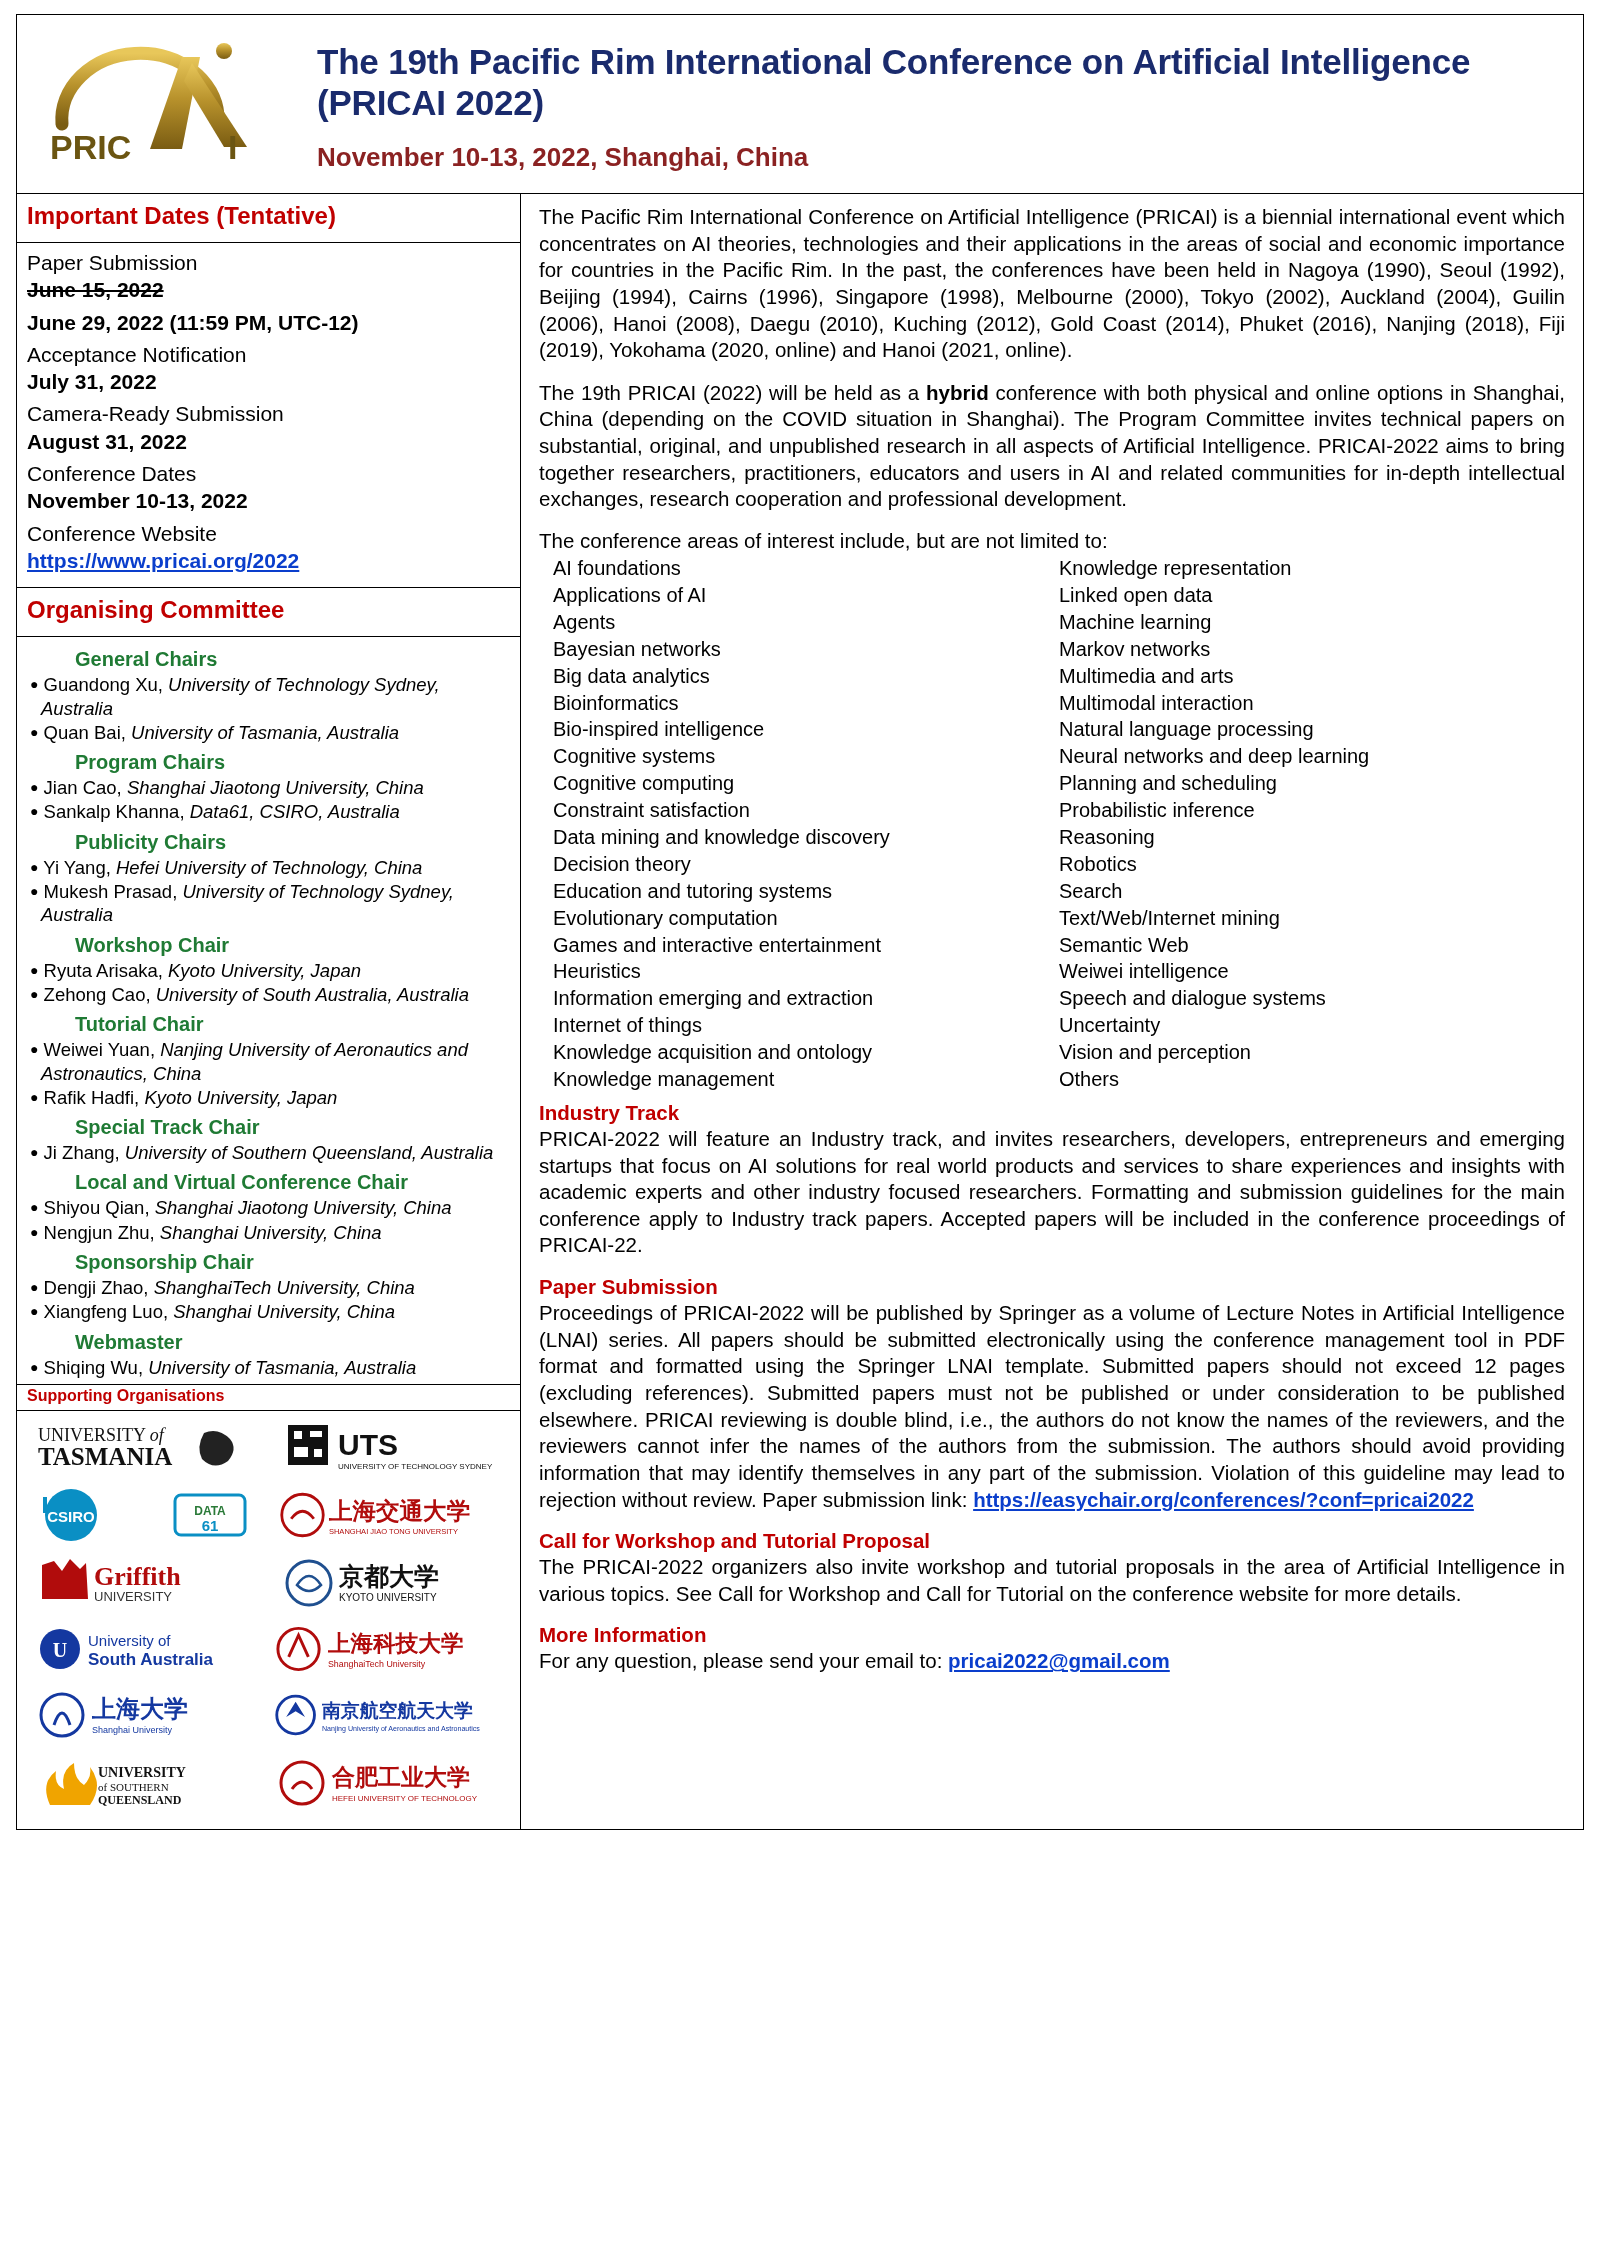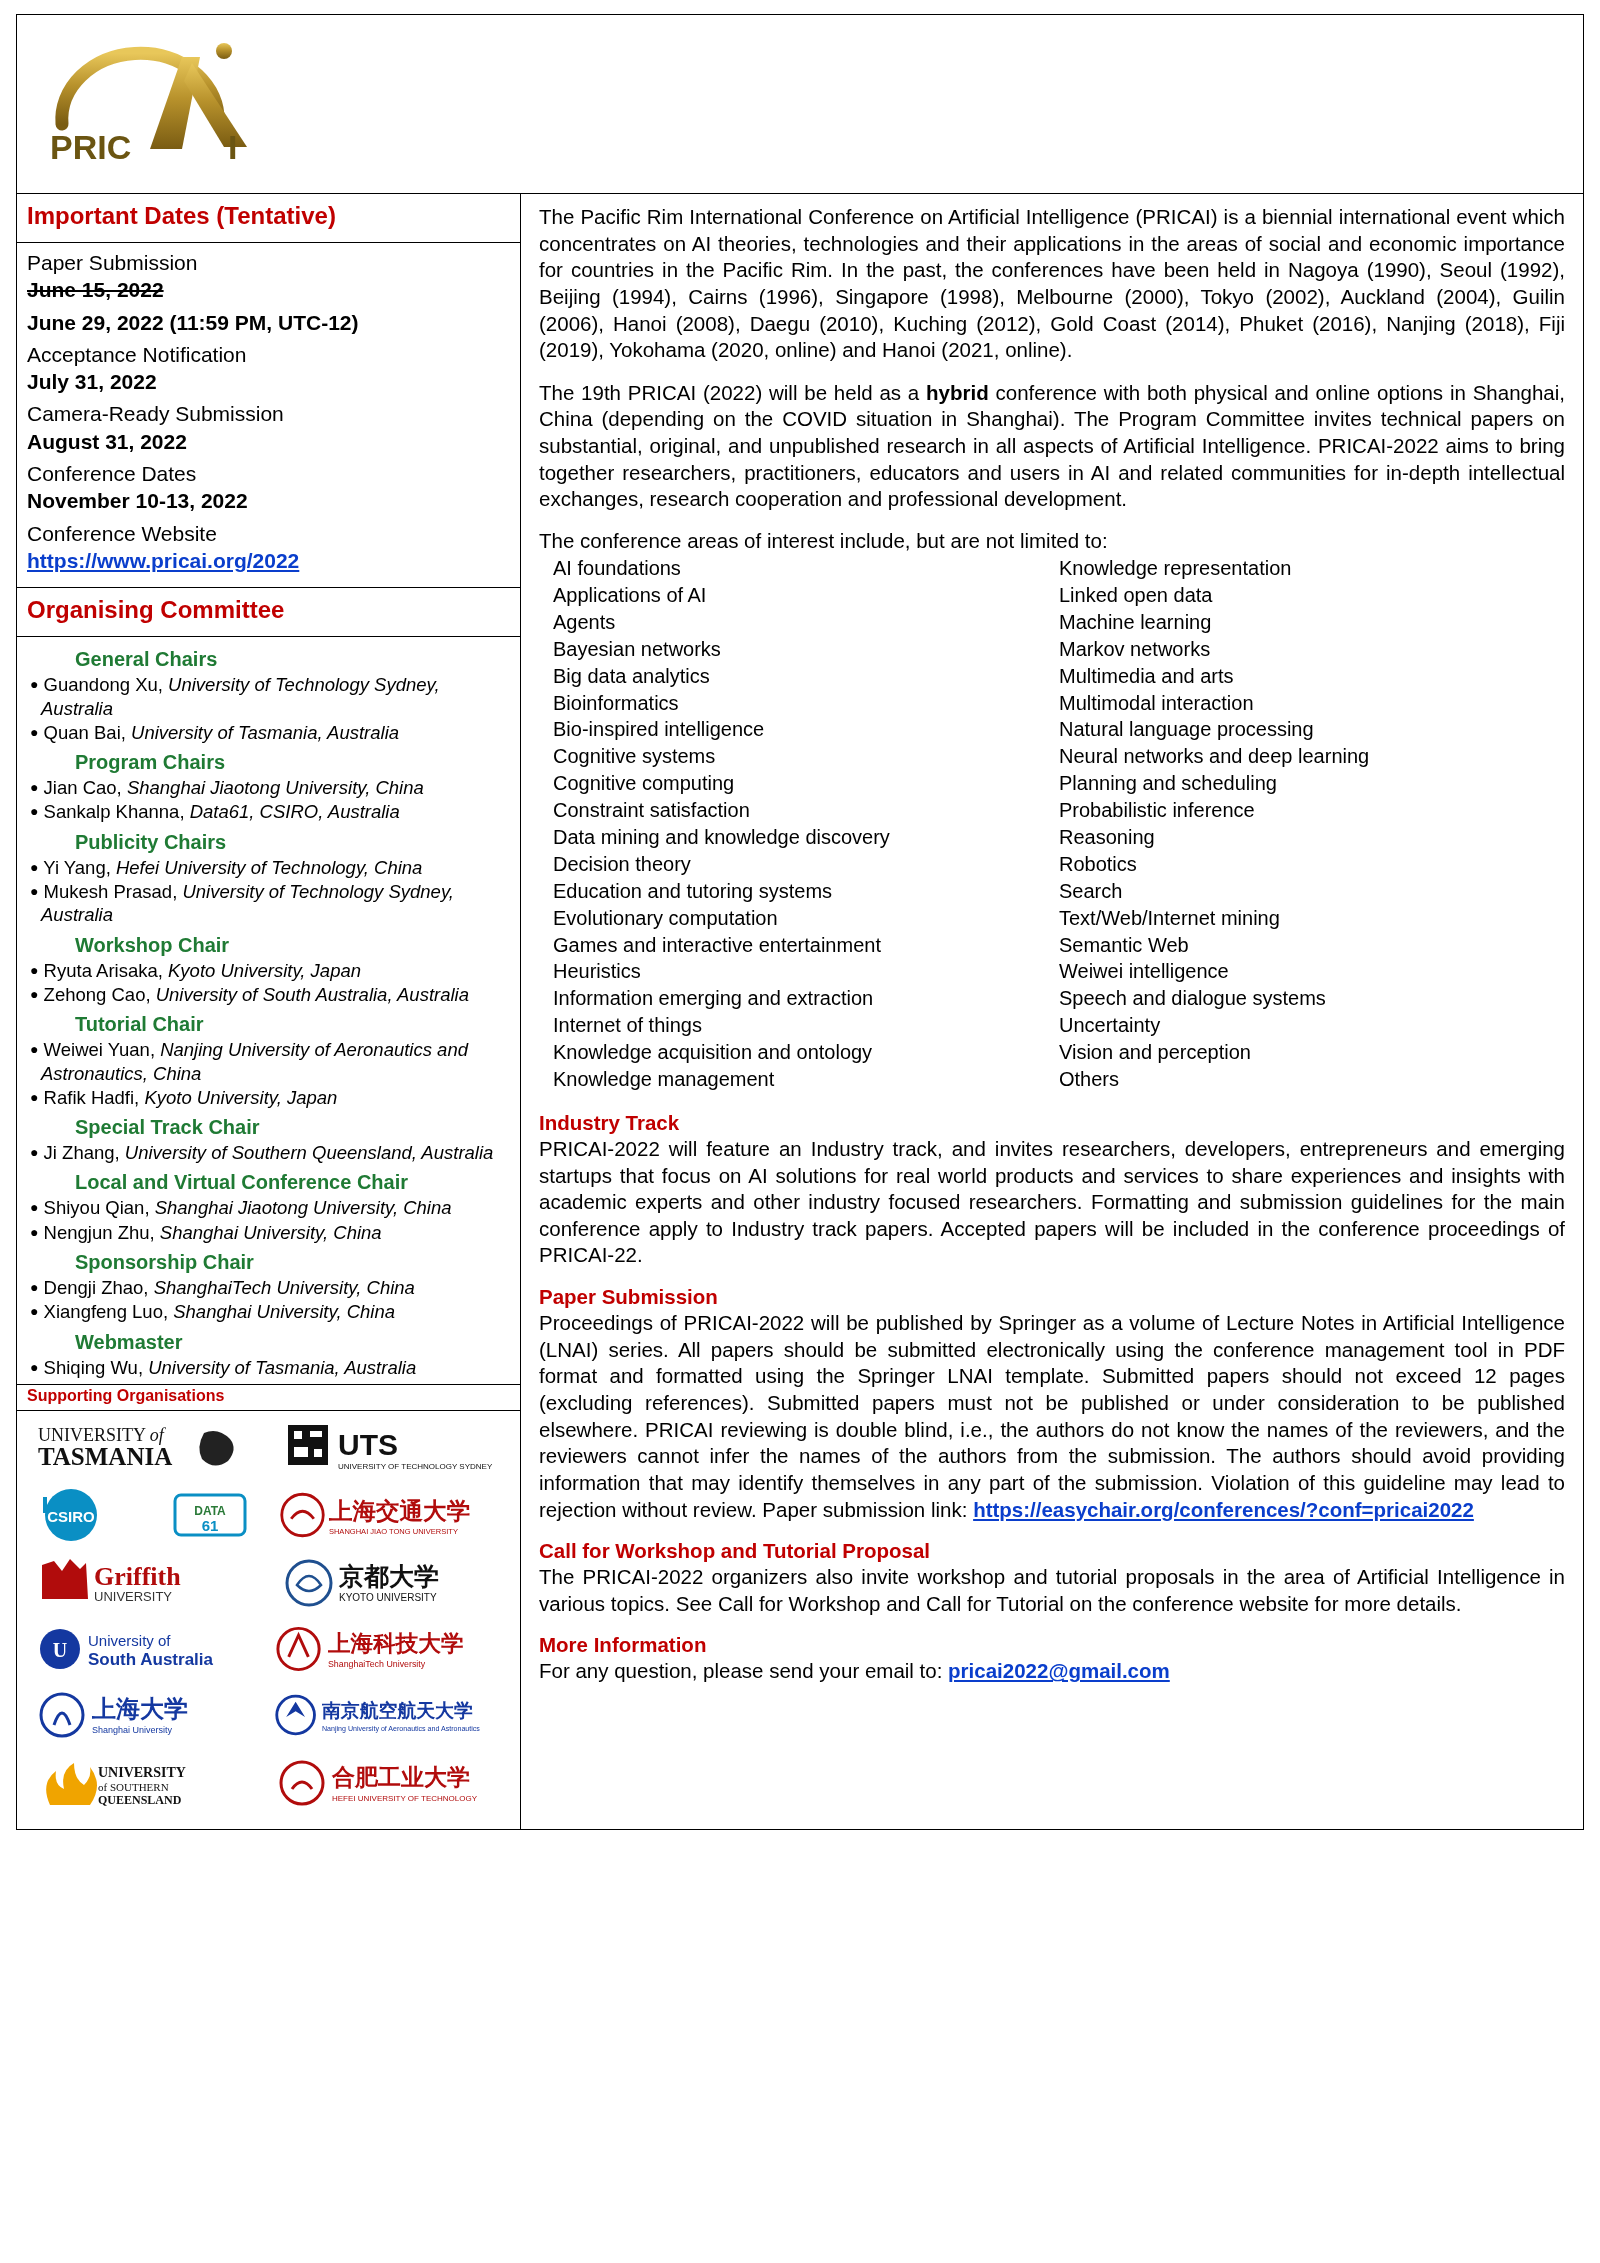--- a/index.html
+++ b/index.html
@@ -103,21 +103,21 @@
   .para {
     font-size:20.5px;
     line-height:1.30;
     text-align:justify;
     margin-bottom:16px;
   }
   .para b { font-weight:bold; }
   .areas-intro { font-size:20.5px; margin-bottom:2px; }
   .areas {
     display:flex;
-    margin-bottom:18px;
+    margin-bottom:8px;
     padding-left:14px;
   }
   .areas ul { list-style:none; margin:0; padding:0; width:50%; }
   .areas li { font-size:20px; line-height:1.345; }
   .sub-head {
     color:#c00000;
     font-size:20.5px;
     font-weight:bold;
     margin-bottom:1px;
   }
@@ -138,20 +138,24 @@
             <stop offset="100%" stop-color="#7a5c12"></stop>
           </linearGradient>
         </defs>
         <path d="M30 95 A78 66 0 0 1 186 86" fill="none" stroke="url(#gold)" stroke-width="13" stroke-linecap="round"></path>
         <path d="M118 120 L150 28 L168 28 L150 120 Z" fill="url(#gold)"></path>
         <path d="M160 34 L215 118 L192 118 L152 52 Z" fill="url(#gold)"></path>
         <circle cx="192" cy="22" r="8" fill="url(#gold)"></circle>
         <text x="18" y="130" font-family="'Liberation Sans', sans-serif" font-size="34" font-weight="bold" fill="#6b5512">PRIC</text>
         <text x="196" y="130" font-family="'Liberation Sans', sans-serif" font-size="34" font-weight="bold" fill="#6b5512">I</text>
       </svg>
+    </div>
+    <div class="header-text">
+      <div class="conf-title">The 19th Pacific Rim International Conference on Artificial Intelligence (PRICAI 2022)</div>
+      <div class="conf-sub">November 10-13, 2022, Shanghai, China</div>
     </div>
   </div>
 
   <div class="body-cols">
 
     <div class="left-col">
 
       <div class="sec-head">Important Dates (Tentative)</div>
 
       <div class="dates-block">

